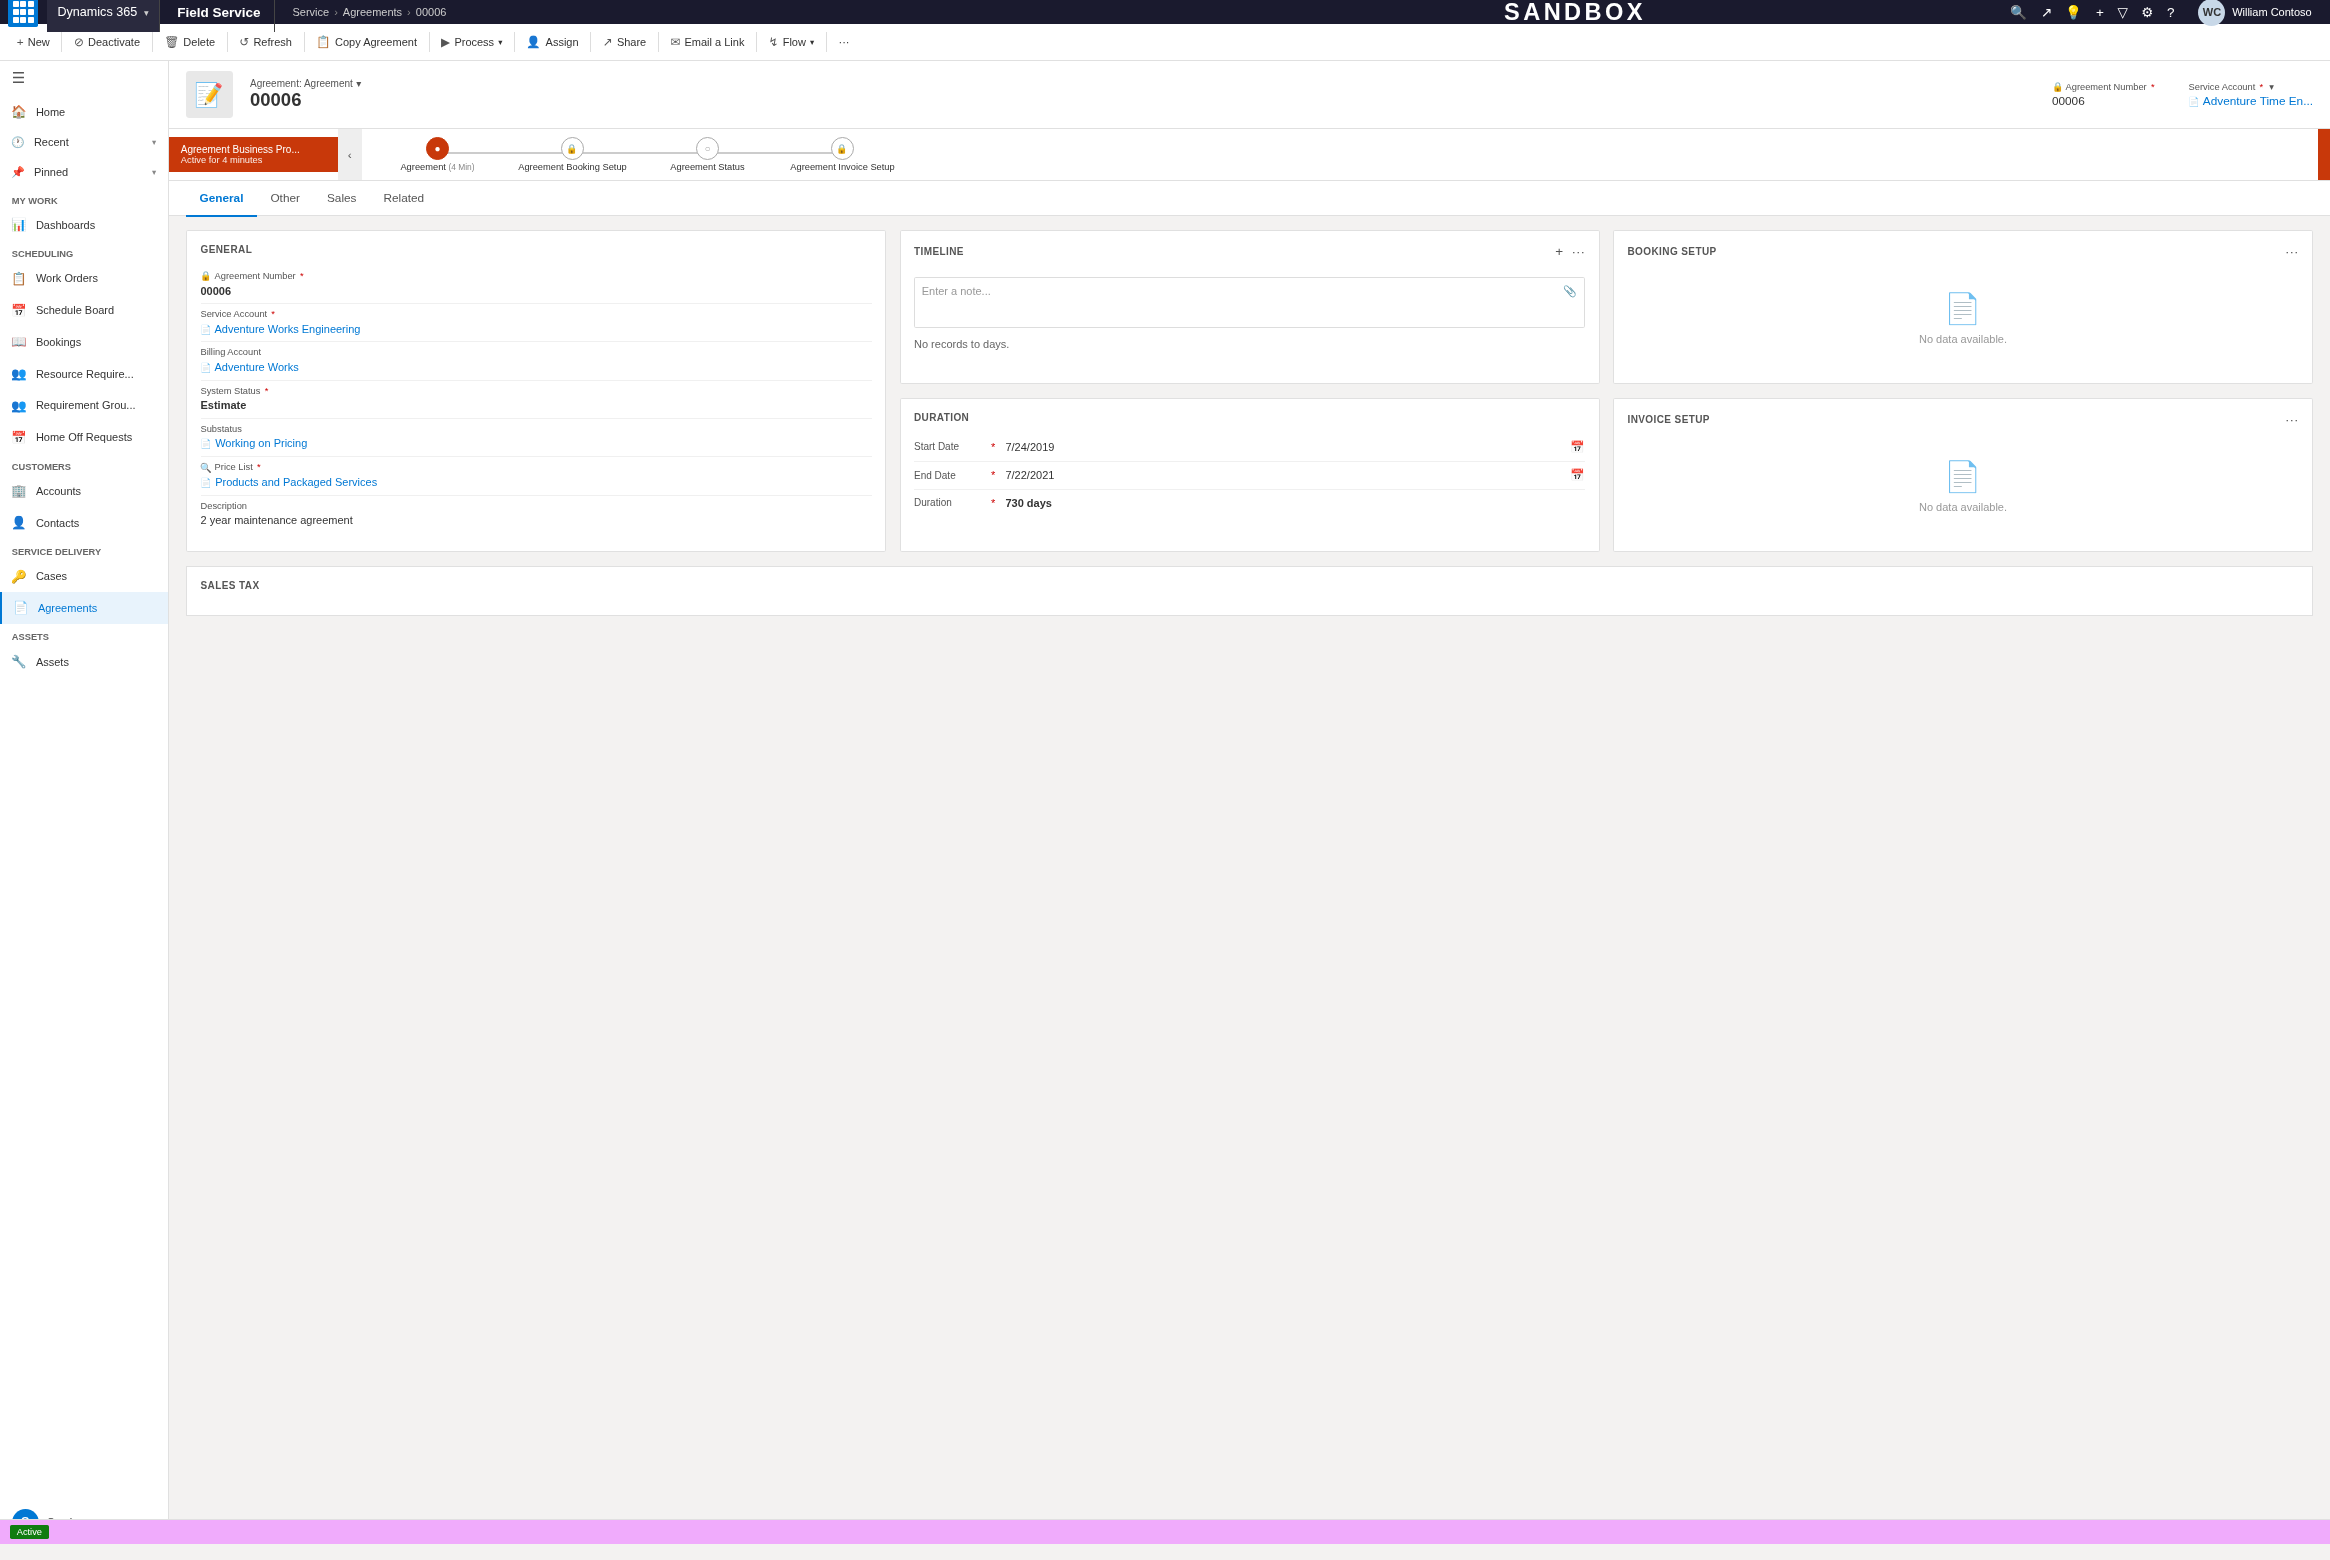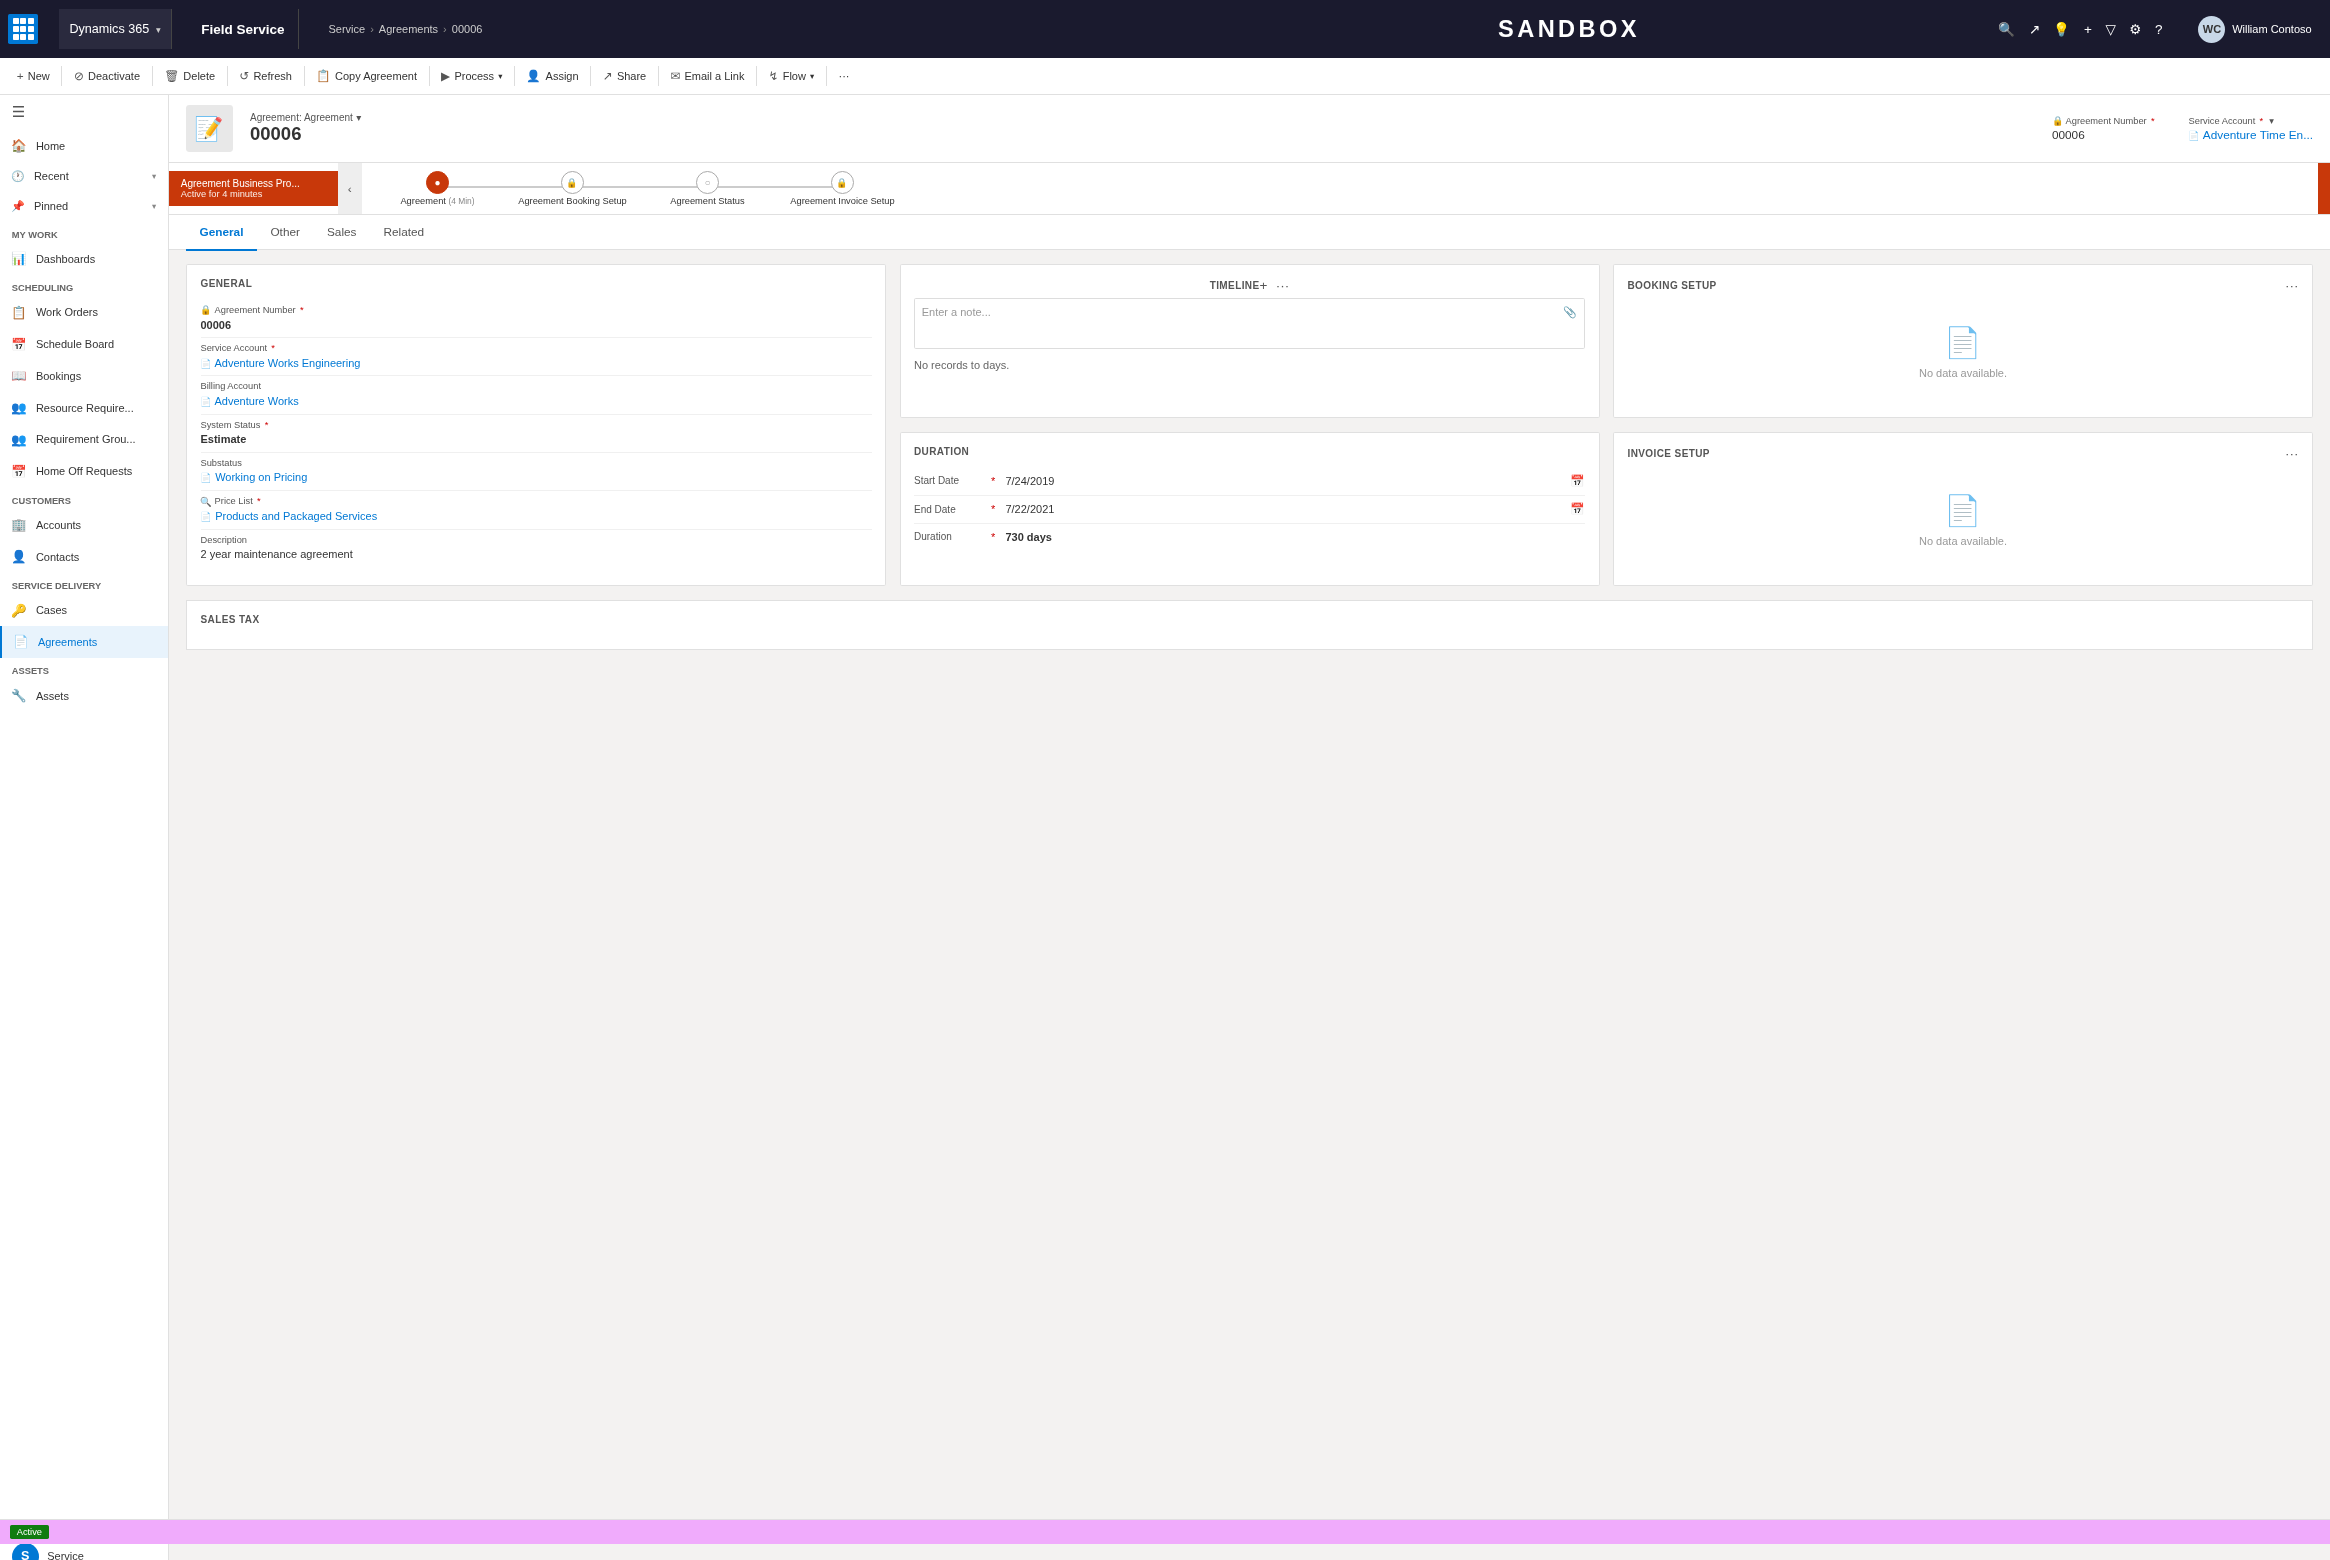--- a/index.html
+++ b/index.html
@@ -3,24 +3,24 @@
   <meta charset="utf-8">
   <style>
     * { box-sizing: border-box; margin: 0; padding: 0; }
     body { font-family: 'Segoe UI', sans-serif; font-size: 11px; background: #f3f2f1; overflow: hidden; height: 100vh; }
 
     
     .top-nav {
       display: flex;
       align-items: center;
       background: #1a1a2e;
-      height: 58px;
+      height: 24px;
       color: #fff;
       padding: 0 8.4px;
-      gap: 16px;
+      gap: 4px;
     }
     .top-nav .waffle {
       width: 30px; height: 30px;
       background: #0078d4;
       display: flex; align-items: center; justify-content: center;
       cursor: pointer; border-radius: 1.7px; margin-right: 5px;
       flex-shrink: 0;
     }
     .waffle-grid { display: grid; grid-template-columns: repeat(3,5.9px); gap: 1.7px; }
     .waffle-dot { width: 5.9px; height: 5.9px; background: #fff; border-radius: 0.8px; }
@@ -648,21 +648,21 @@
           </div>
         </div>
 
         <div class="field-row">
           <div class="field-label">Description</div>
           <div class="field-value">2 year maintenance agreement</div>
         </div>
       </div>
 
       <div class="form-section">
-        <div style="display:flex;justify-content:center;align-items:center;margin-bottom:5px;">
+        <div style="display:flex;justify-content:space-between;align-items:center;margin-bottom:18px;">
           <div class="fs-title" style="margin-bottom:0">Timeline</div>
           <div style="display:flex;gap:8.4px">
             <button class="fs-action-btn">+</button>
             <button class="fs-action-btn">···</button>
           </div>
         </div>
         <div class="timeline-note">
           <span style="color:#999;font-size:11px">Enter a note...</span>
           <span>📎</span>
         </div>

